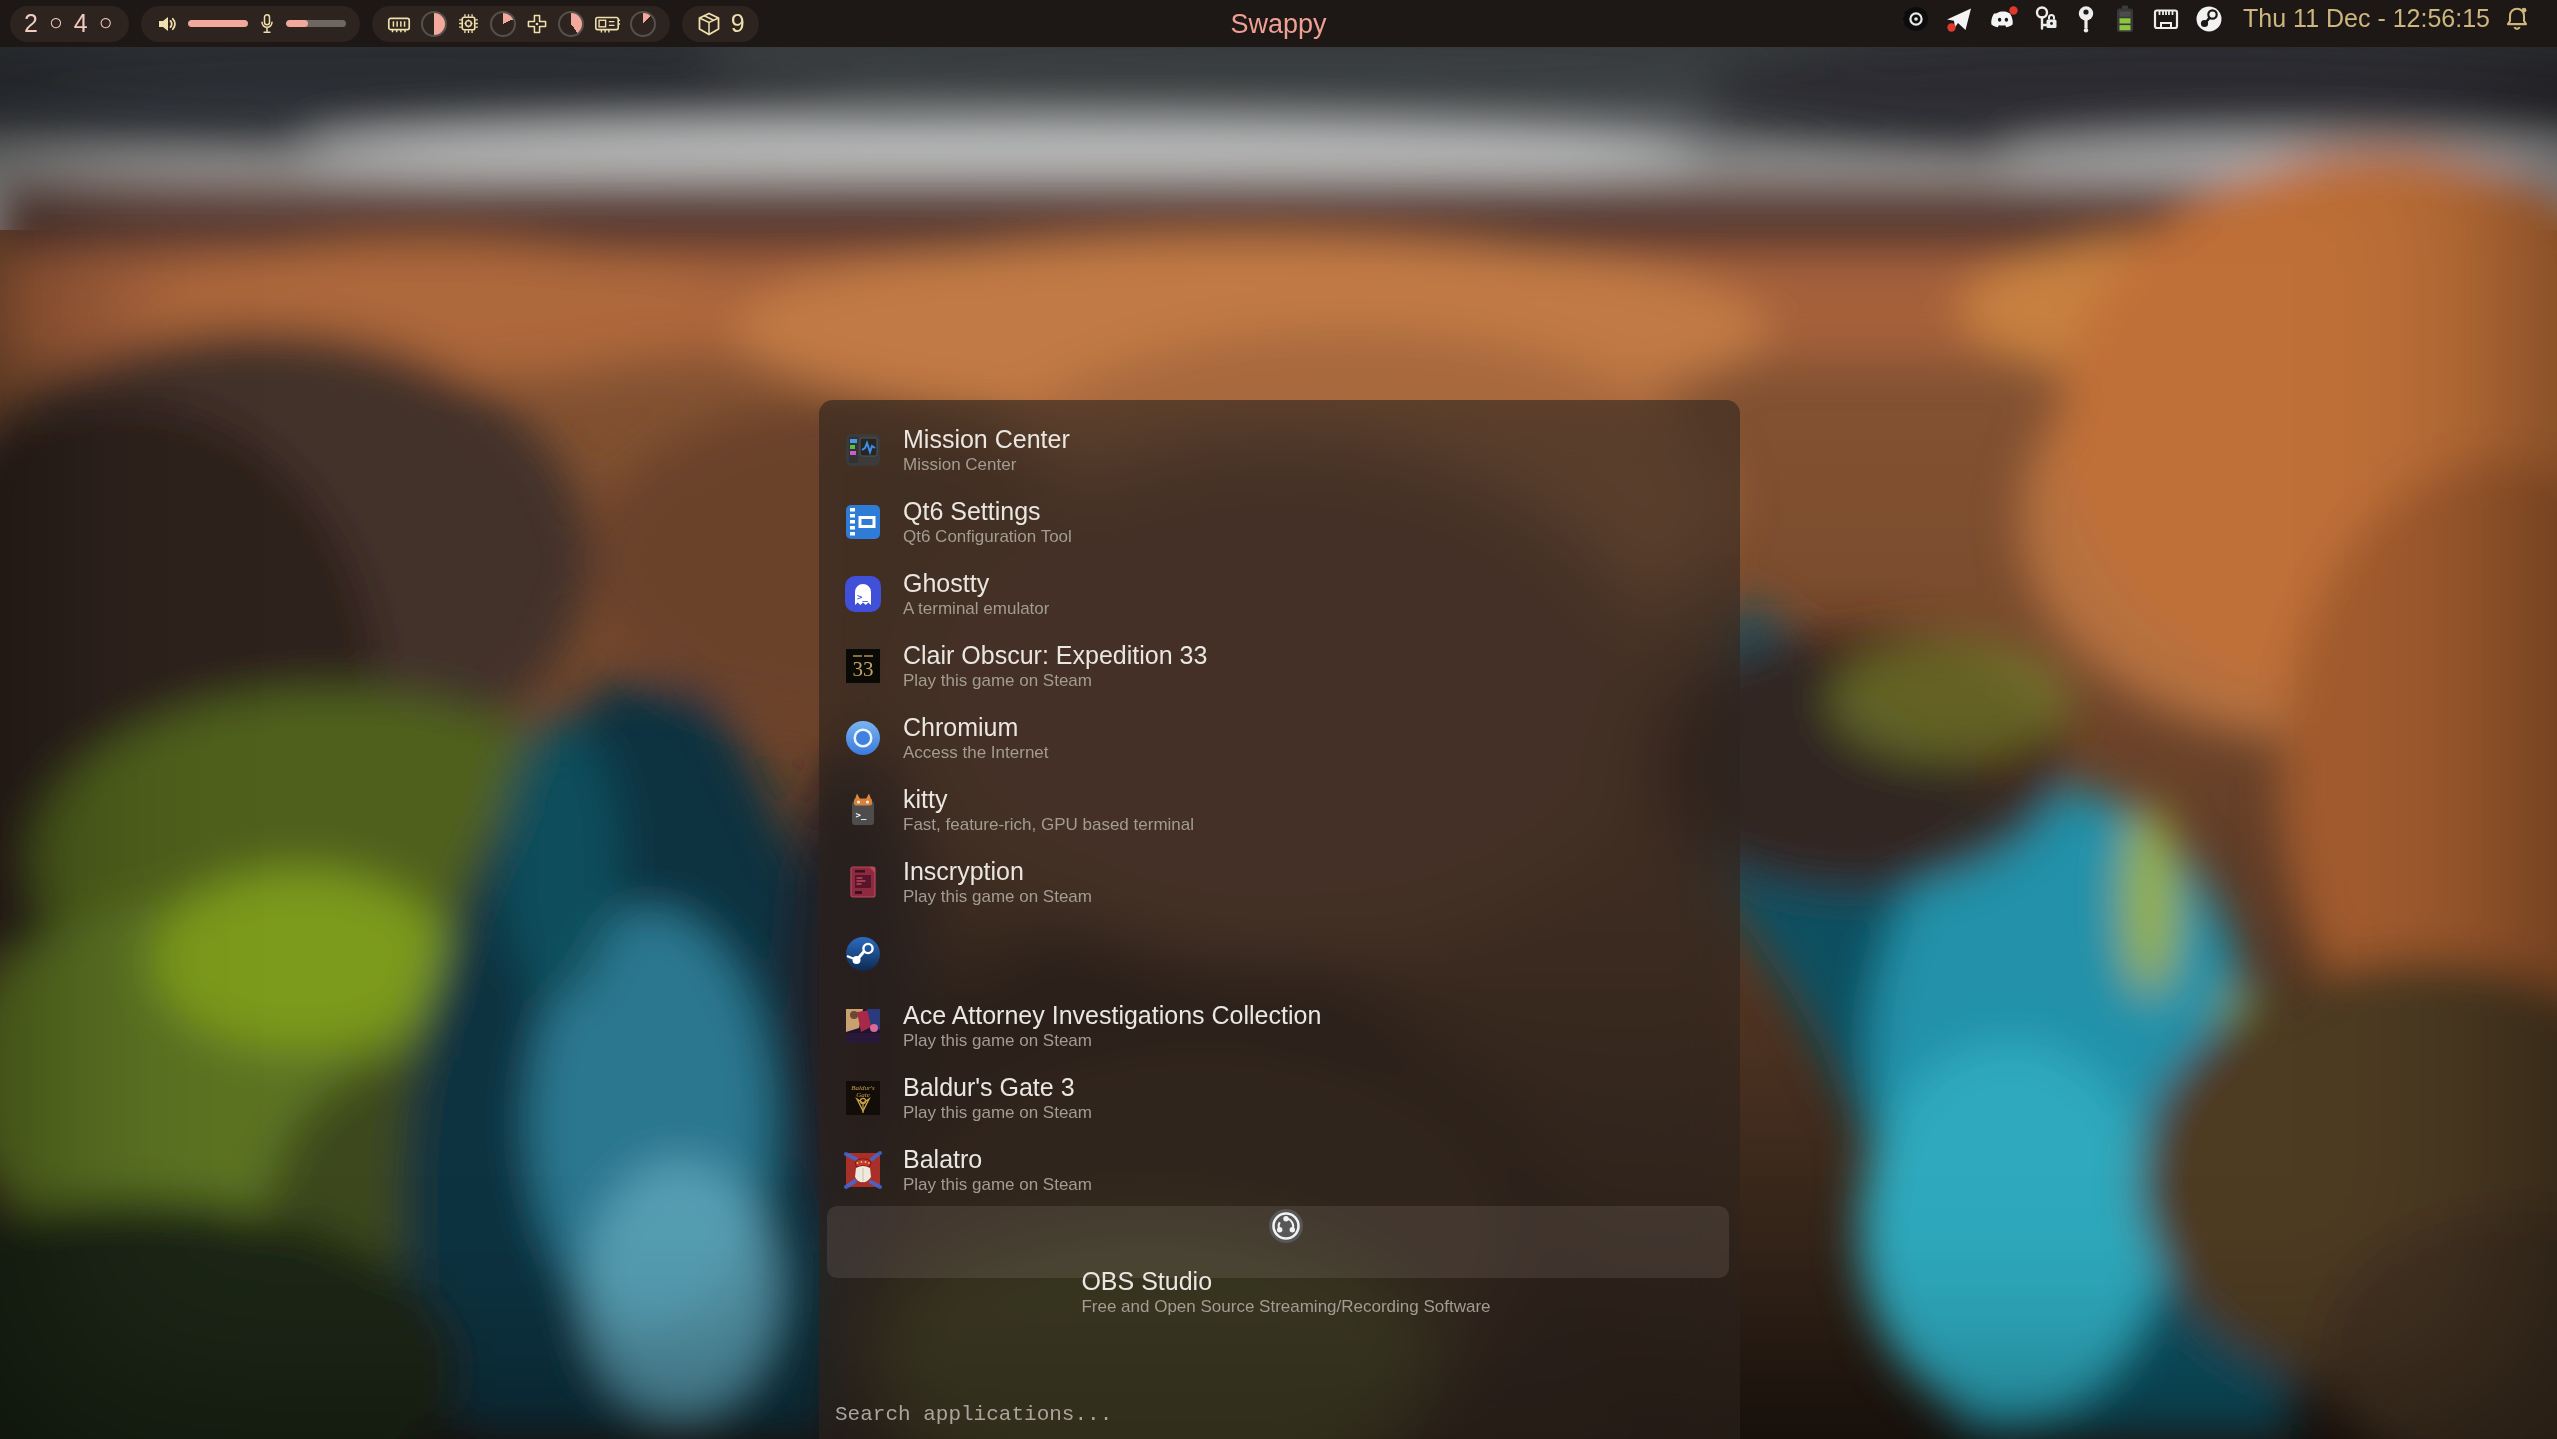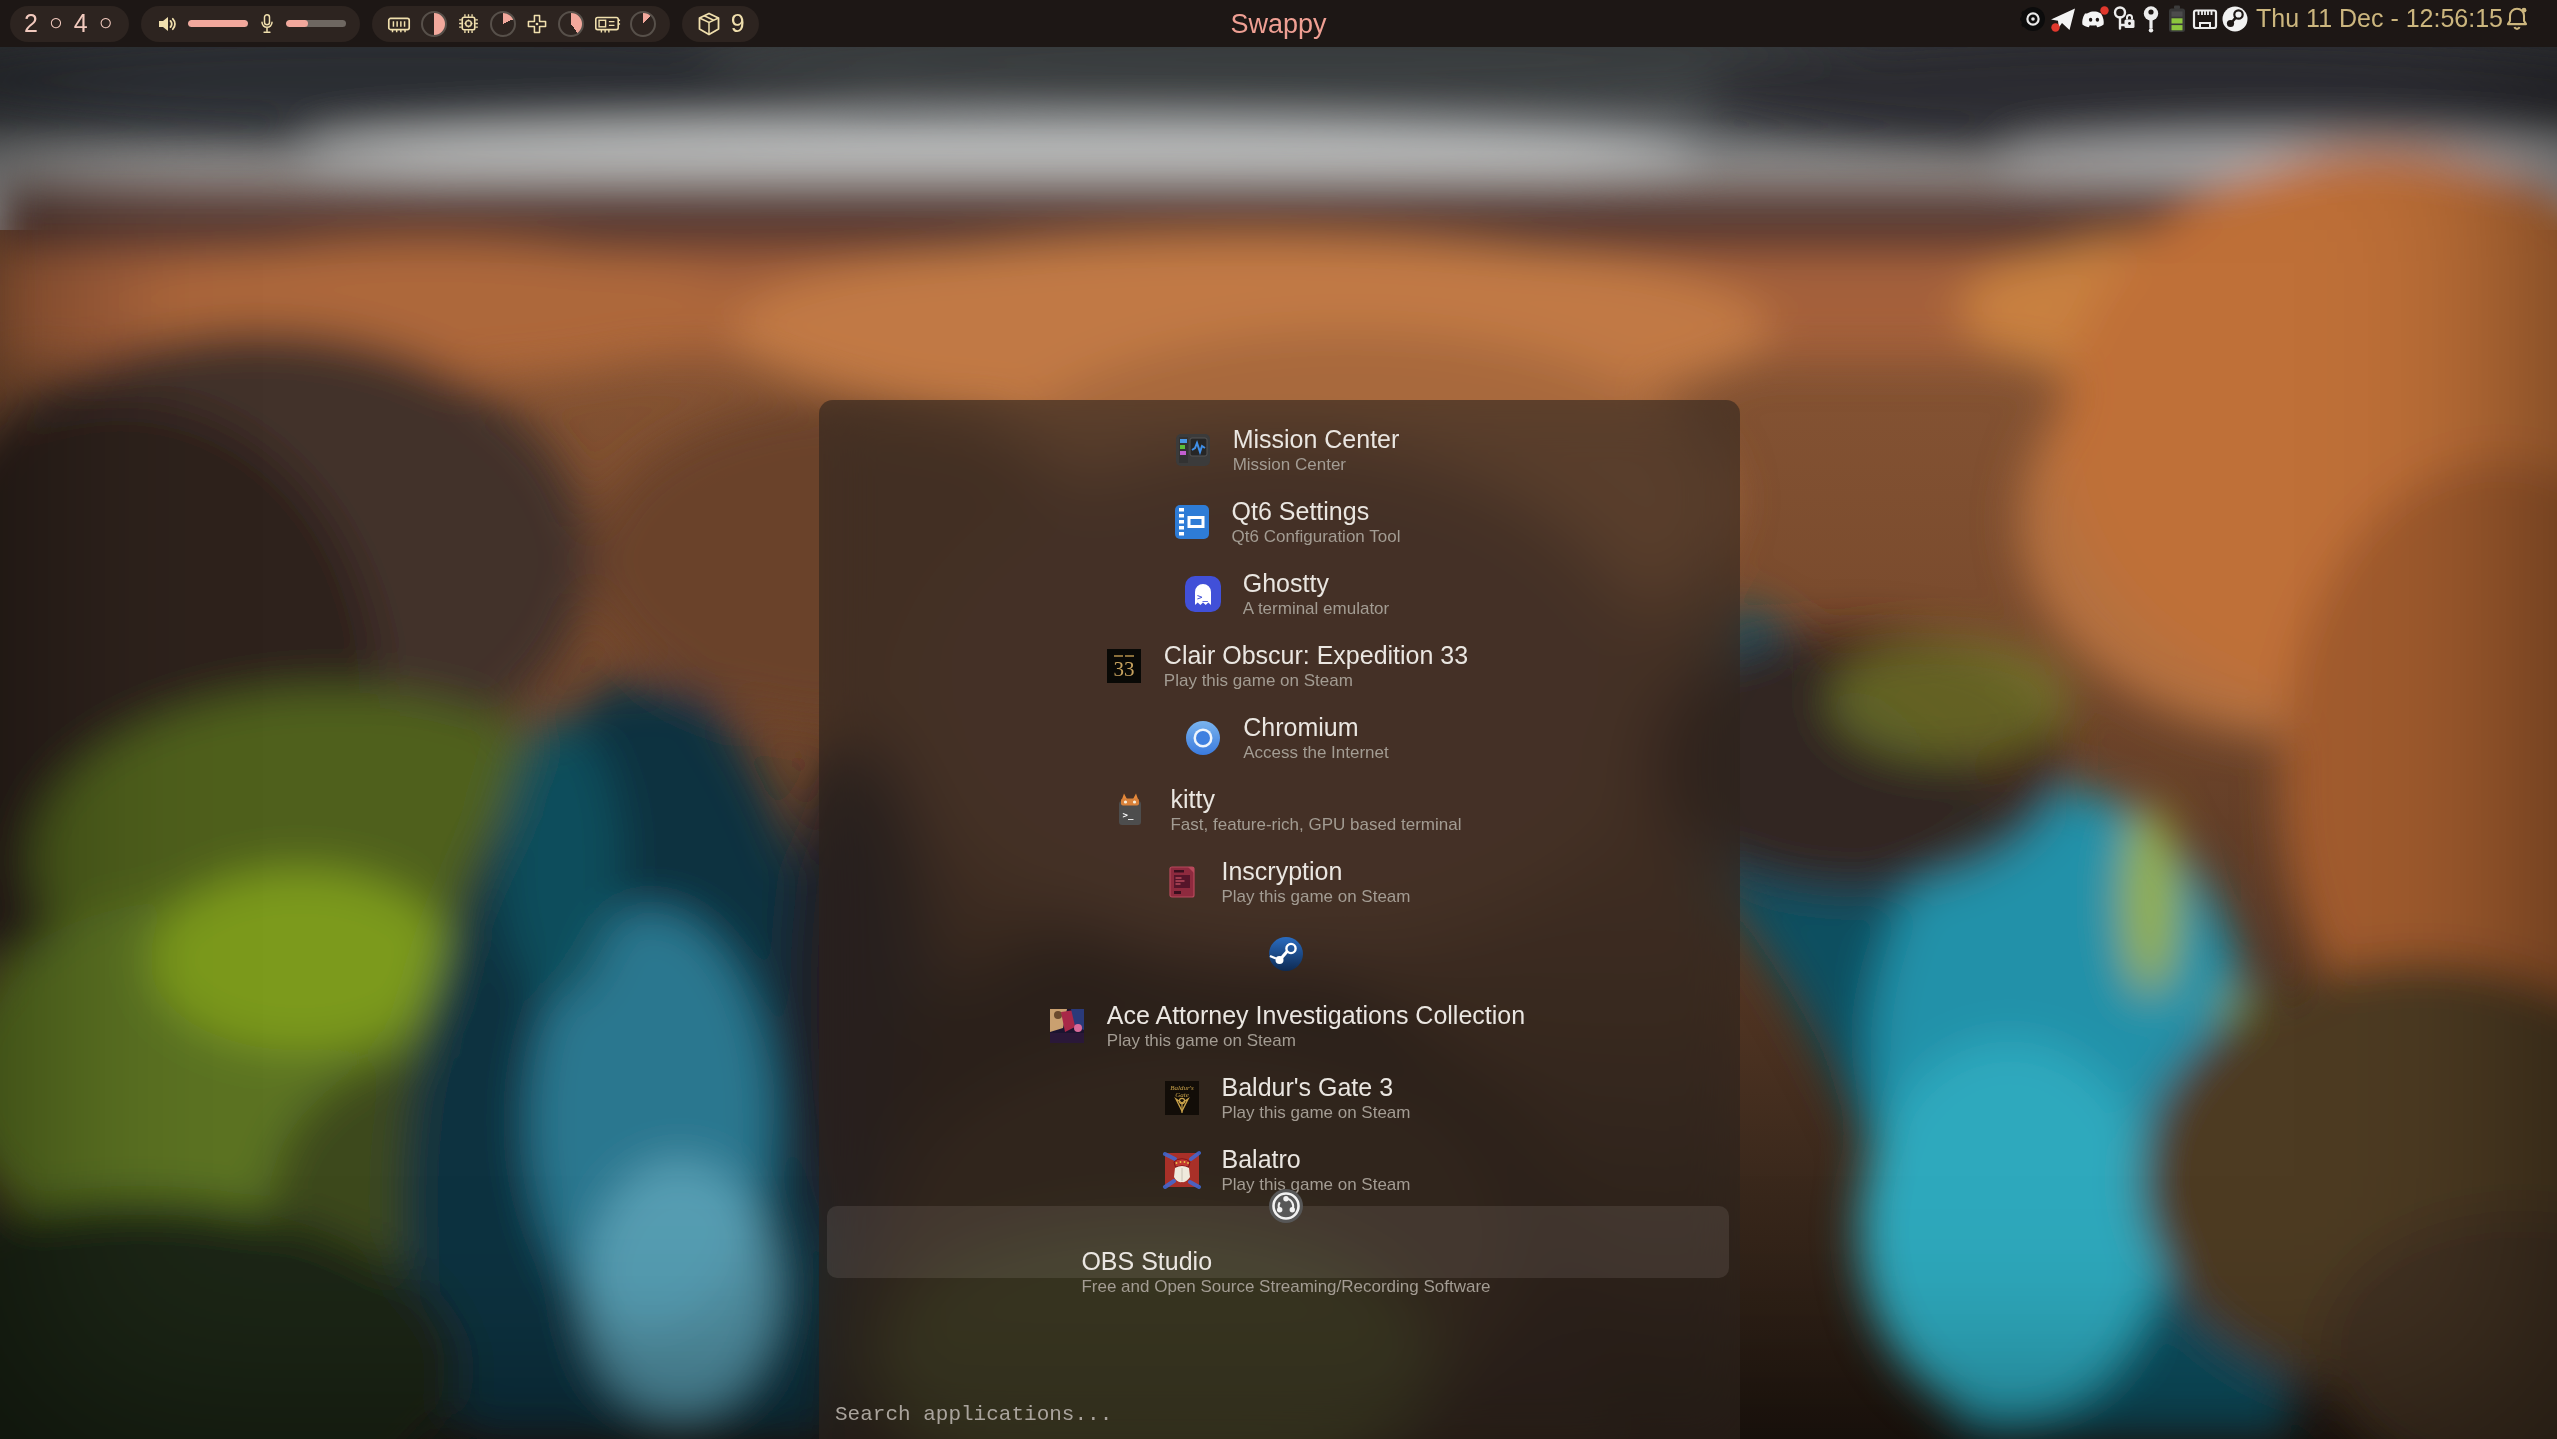--- a/index.html
+++ b/index.html
@@ -20,33 +20,33 @@
   .ws .circ{font-size:23px;position:relative;top:-1px;}
   .slider{width:60px;height:7px;border-radius:4px;background:#6e6761;overflow:hidden;}
   .slider .fill{display:block;height:100%;border-radius:4px;
                 background:var(--accent-salmon,#f2a89c);width:calc(var(--pct)*1%);}
   .gauge{width:22px;height:22px;border-radius:50%;border:2px solid #57504a;
          background:conic-gradient(var(--accent-salmon,#f2a89c) calc(var(--pct)*1%),transparent 0);}
   .updates-count{color:var(--accent-cream,#f0dfad);font-size:25px;}
   .bar-title{position:absolute;left:50%;top:50%;transform:translate(-50%,-50%);
              color:var(--title-color,#ef9f93);font-size:27px;}
   .bar-right{position:absolute;right:26px;top:0;height:37px;display:flex;
-             align-items:center;}
+             align-items:center;gap:13px;}
   .clock{color:var(--accent-clock,#ccb67e);font-size:25px;margin-left:6px;white-space:nowrap;}
   .ticon{display:flex;align-items:center;justify-content:center;}
 
   
   .launcher{position:absolute;left:819px;top:400px;width:921px;height:1039px;
             background:rgba(46,37,29,.58);border-radius:14px 14px 0 0;
             backdrop-filter:blur(26px) saturate(.85) brightness(.92);
             -webkit-backdrop-filter:blur(26px) saturate(.85) brightness(.92);
             z-index:4;overflow:hidden;}
   .rows{position:absolute;top:14px;left:0;right:0;}
   .row{height:72px;margin:0 11px 0 8px;padding-left:16px;border-radius:10px;
-       display:flex;align-items:center;gap:20px;justify-content:center;}
+       display:flex;align-items:center;gap:20px;}
   .row.selected{background:rgba(235,230,220,.10);flex-direction:column;}
   .row .appicon{width:40px;height:40px;flex:0 0 40px;}
   .rowtext{display:flex;flex-direction:column;justify-content:center;min-width:0;}
   .rowtitle{color:#eae6e1;font-size:25px;line-height:30px;white-space:nowrap;}
   .rowdesc{color:#a39c93;font-size:17px;line-height:22px;white-space:nowrap;
            overflow:hidden;text-overflow:clip;max-width:810px;}
   .searchbox{position:absolute;left:14px;right:14px;bottom:12px;}
   .searchbox input{width:100%;background:transparent;border:none;outline:none;
                    color:#d6d2cc;font-size:21px;font-family:Liberation Mono, monospace;}
   .searchbox input::placeholder{color:#aaa49d;opacity:1;}

